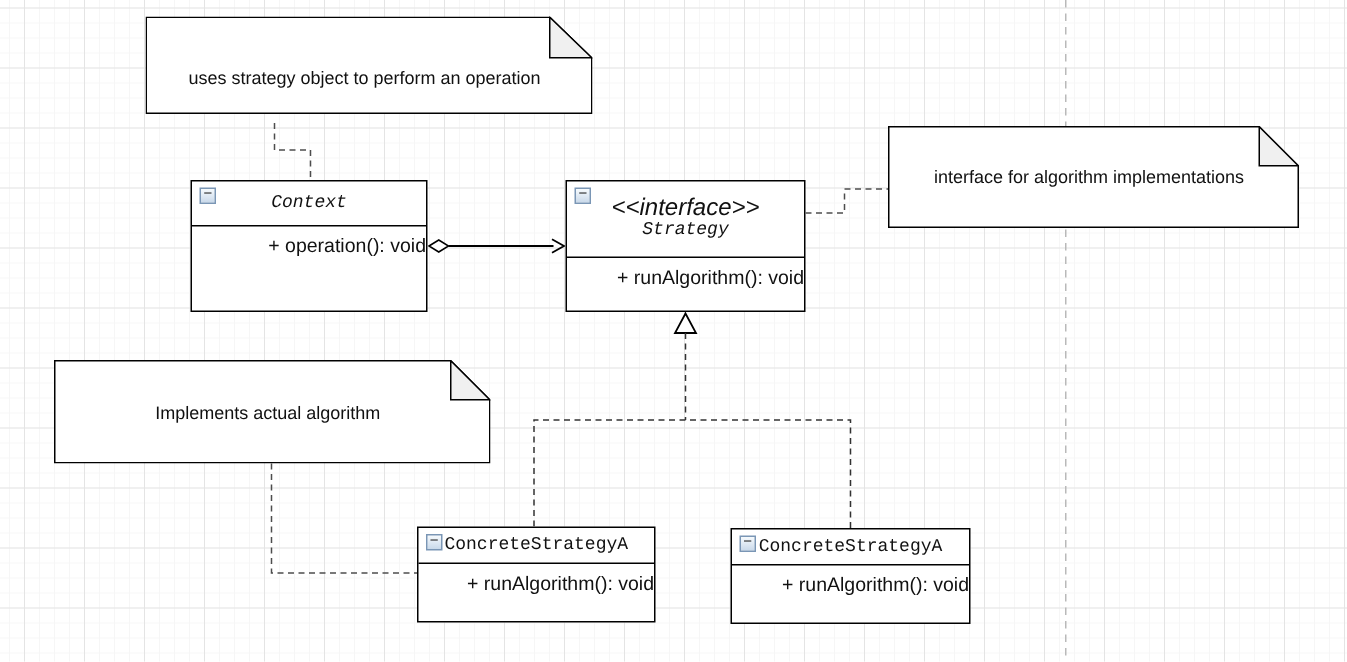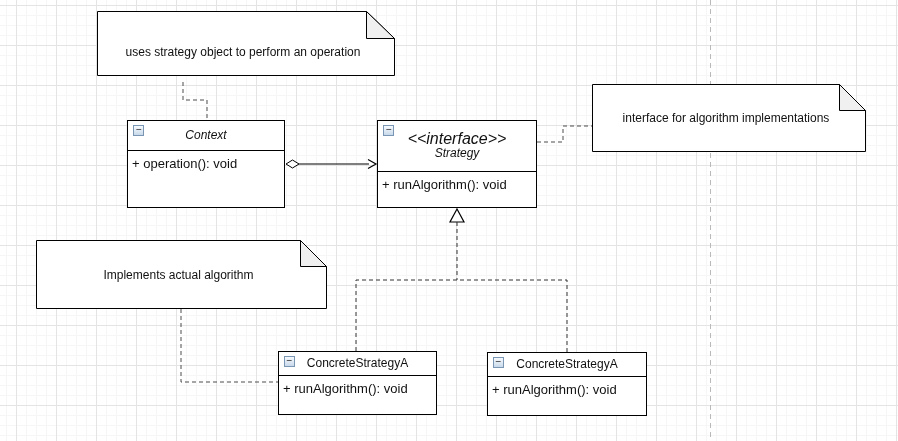--- a/index.html
+++ b/index.html
@@ -32,28 +32,28 @@
   .uml-class {
     position:absolute; background:#fff; border:1px solid #000;
   }
   .uml-head {
     position:relative; border-bottom:1px solid #000; text-align:center;
     display:flex; flex-direction:column; align-items:center; justify-content:center;
     font-size:12px; color:#111;
   }
   .uml-head.italic { font-style:italic; }
   .stereotype { font-size:16px; line-height:14px; }
-  .class-name { font-size:12px; line-height:15px; }
+  .class-name { font-size:12px; line-height:15px;font-family:Liberation Mono, monospace; }
   .collapse {
     position:absolute; left:5px; top:4px; width:11px; height:11px;
     border:1px solid #7a96b5; background:linear-gradient(#f6fafd,#c9d9ea);
     font-size:10px; line-height:8px; text-align:center; color:#222; cursor:pointer;
   }
   .uml-body { padding:5px 0 0 4px; }
-  .member { font-size:13px; line-height:16px; color:#111; white-space:nowrap; }
+  .member { font-size:13px; line-height:16px; color:#111; white-space:nowrap;text-align:right; }
 
   
   #note-uses       { left:65px;  top:11px;  width:298px; height:82px;margin-left:32px; }
   #note-interface  { left:592px; top:84px; width:274px; height:68px; }
   #note-implements { left:36px;  top:240px; width:291px; height:69px; }
 
   #class-context   { left:127px; top:120px; width:158px; height:88px; }
   #class-context .uml-head { height:30px; }
   #class-strategy  { left:377px; top:120px; width:160px; height:88px; }
   #class-strategy .uml-head { height:51px; }

